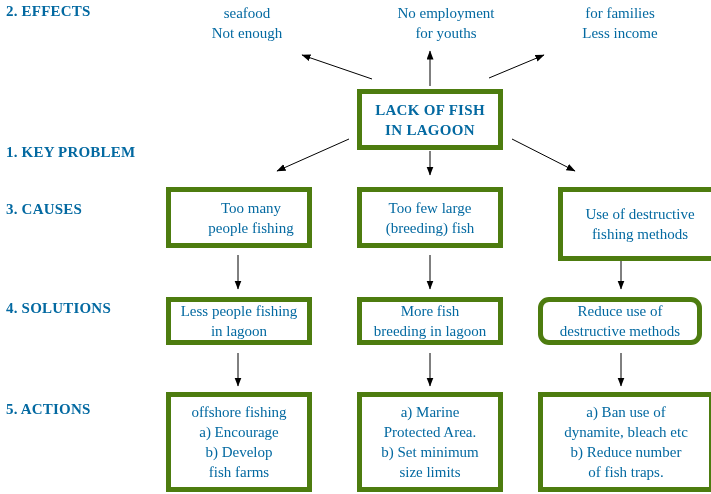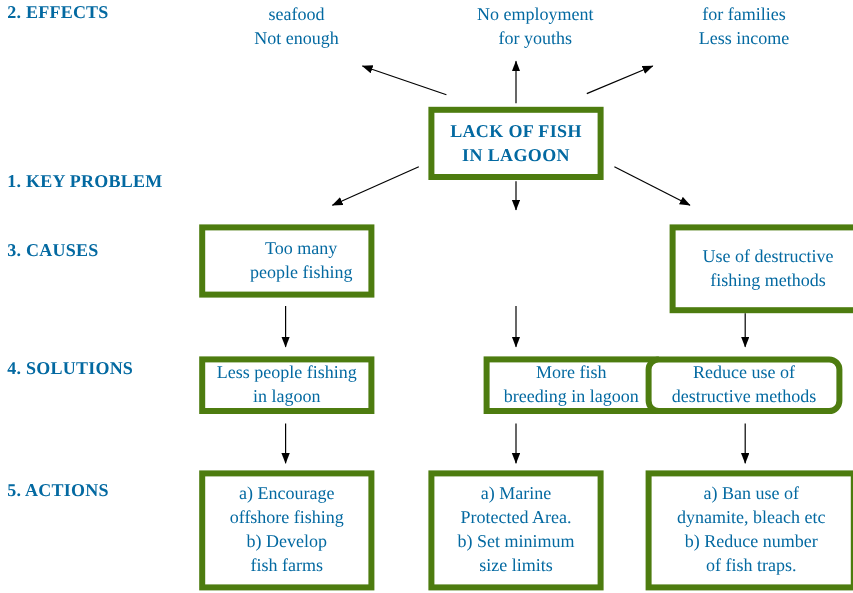--- a/index.html
+++ b/index.html
@@ -99,41 +99,45 @@
 
   <div class="box bold" style="left:357px;top:89px;width:146px;height:61px;">
     <div class="line">LACK OF FISH</div>
     <div class="line">IN LAGOON</div>
   </div>
 
   <div class="box" style="left:166px;top:187px;width:146px;height:61px;padding-left:24px;">
     <div class="line">Too many</div>
     <div class="line">people fishing</div>
   </div>
+  <div class="box" style="left:357px;top:187px;width:146px;height:61px;">
+    <div class="line">Too few large</div>
+    <div class="line">(breeding) fish</div>
+  </div>
   <div class="box" style="left:558px;top:187px;width:164px;height:74px;">
     <div class="line">Use of destructive</div>
     <div class="line">fishing methods</div>
   </div>
 
   <div class="box" style="left:166px;top:297px;width:146px;height:48px;">
     <div class="line">Less people fishing</div>
     <div class="line">in lagoon</div>
   </div>
-  <div class="box" style="left:357px;top:297px;width:146px;height:48px;margin-left:46px;">
+  <div class="box" style="left:357px;top:297px;width:146px;height:48px;">
     <div class="line">More fish</div>
     <div class="line">breeding in lagoon</div>
   </div>
   <div class="box" style="left:538px;top:297px;width:164px;height:48px;border-radius:11px;">
     <div class="line">Reduce use of</div>
     <div class="line">destructive methods</div>
   </div>
 
   <div class="box" style="left:166px;top:392px;width:146px;height:100px;">
+    <div class="line">offshore fishing</div>
     <div class="line">a) Encourage</div>
-    <div class="line">offshore fishing</div>
     <div class="line">b) Develop</div>
     <div class="line">fish farms</div>
   </div>
   <div class="box" style="left:357px;top:392px;width:146px;height:100px;">
     <div class="line">a) Marine</div>
     <div class="line">Protected Area.</div>
     <div class="line">b) Set minimum</div>
     <div class="line">size limits</div>
   </div>
   <div class="box" style="left:538px;top:392px;width:176px;height:100px;">

